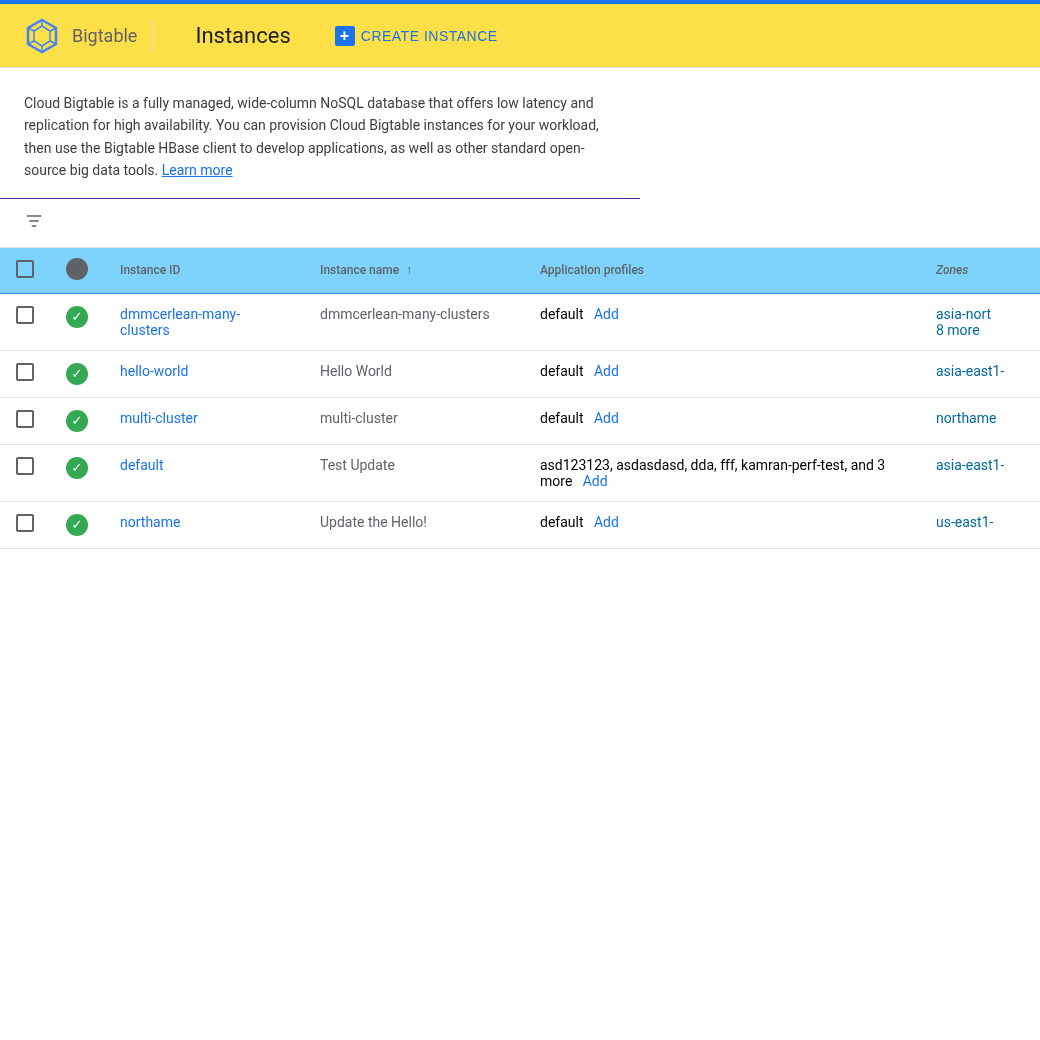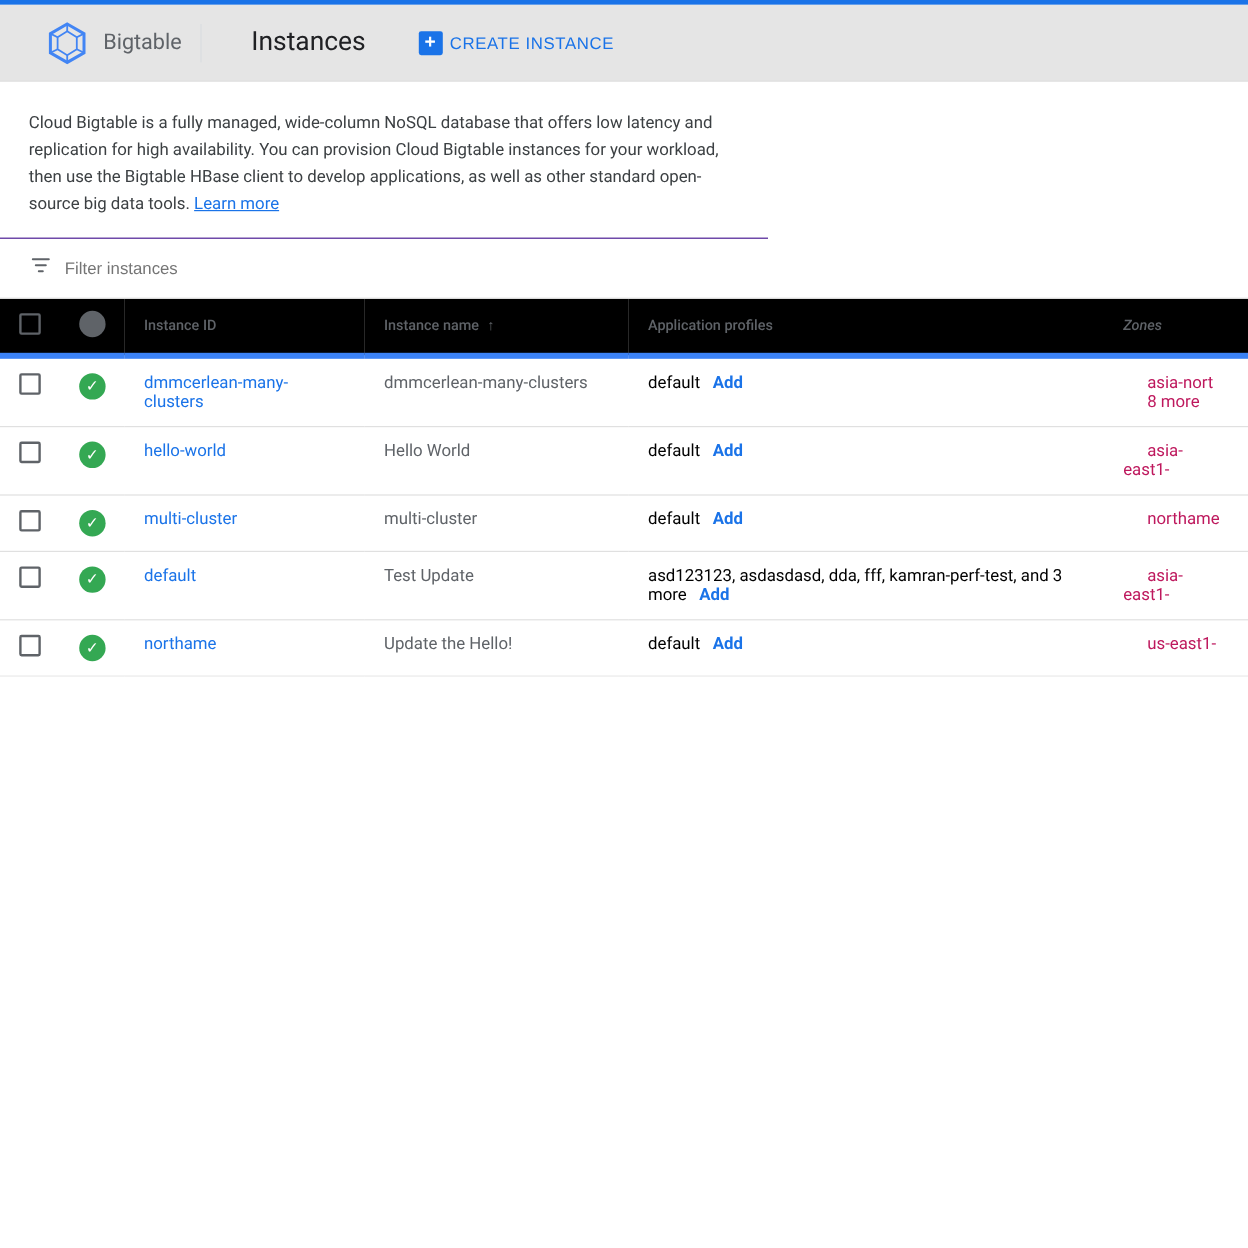--- a/index.html
+++ b/index.html
@@ -9,24 +9,24 @@
     .top-bar {
       height: 4px;
       background: #1a73e8;
       width: 100%;
     }
 
     
     .header {
       display: flex;
       align-items: center;
-      padding: 0 38px;
+      padding: 0 24px;
       height: 64px;
       border-bottom: 1px solid #e0e0e0;
-      background: #e5e5e5;
+      background: #fde047;
     }
     .header-logo {
       display: flex;
       align-items: center;
       gap: 12px;
     }
     .logo-icon {
       width: 36px;
       height: 36px;
     }
@@ -121,22 +121,22 @@
     
     .table-container {
       width: 100%;
       overflow: hidden;
     }
     table {
       width: 100%;
       border-collapse: collapse;
     }
     thead tr {
-      border-bottom: 5px solid #3b82f6;
-      background: #000000;
+      border-bottom: 1px solid #3b82f6;
+      background: #7dd3fc;
     }
     thead th {
       padding: 10px 16px;
       font-size: 12px;
       font-weight: 500;
       color: #5f6368;
       text-align: left;
       white-space: nowrap;
     }
     thead th:first-child {
@@ -198,26 +198,25 @@
     .instance-name {
       color: #5f6368;
     }
 
     .profile-default {
       color: #000000;
     }
     .profile-add {
       color: #1a73e8;
       cursor: pointer;
-      font-weight: 700;
+      font-weight: 400;
     }
 
     .zones-text {
-      color: #be185d;
-      margin-left: 20px;
+      color: #0369a1;
     }
 
     .sort-arrow {
       display: inline-block;
       margin-left: 4px;
       color: #5f6368;
     }
 
     .col-instance-id { width: 200px; }
     .col-instance-name { width: 220px; }
@@ -261,21 +260,20 @@
   </p>
 </div>
 
 <div class="filter-bar">
 
   <span class="filter-icon">
     <svg width="20" height="20" viewBox="0 0 24 24" fill="none" xmlns="http://www.w3.org/2000/svg">
       <path d="M4 6h16M7 12h10M10 18h4" stroke="#5f6368" stroke-width="2" stroke-linecap="round"></path>
     </svg>
   </span>
-  <input class="filter-input" type="text" placeholder="Filter instances" style="">
 </div>
 
 <div class="table-container">
   <table>
     <thead>
       <tr>
         <th>
           <div class="checkbox"></div>
         </th>
         <th>

